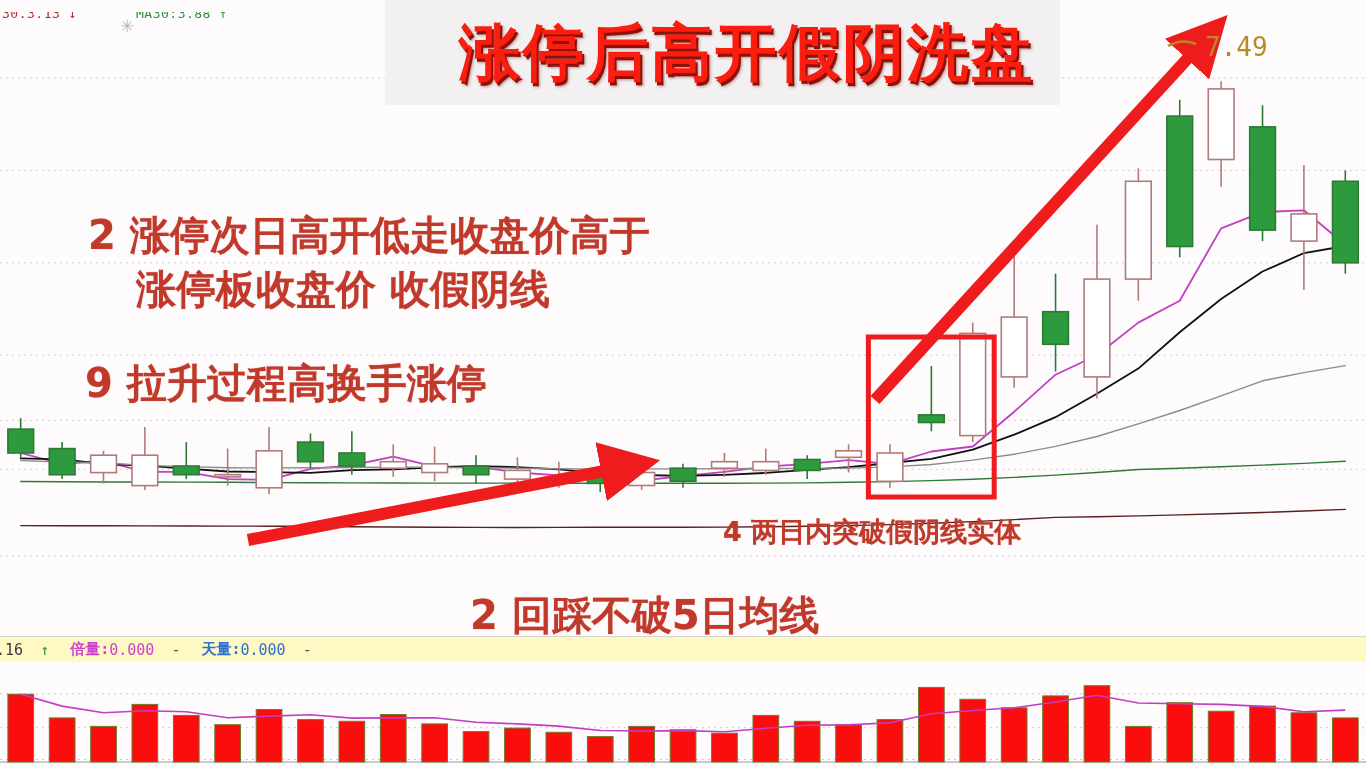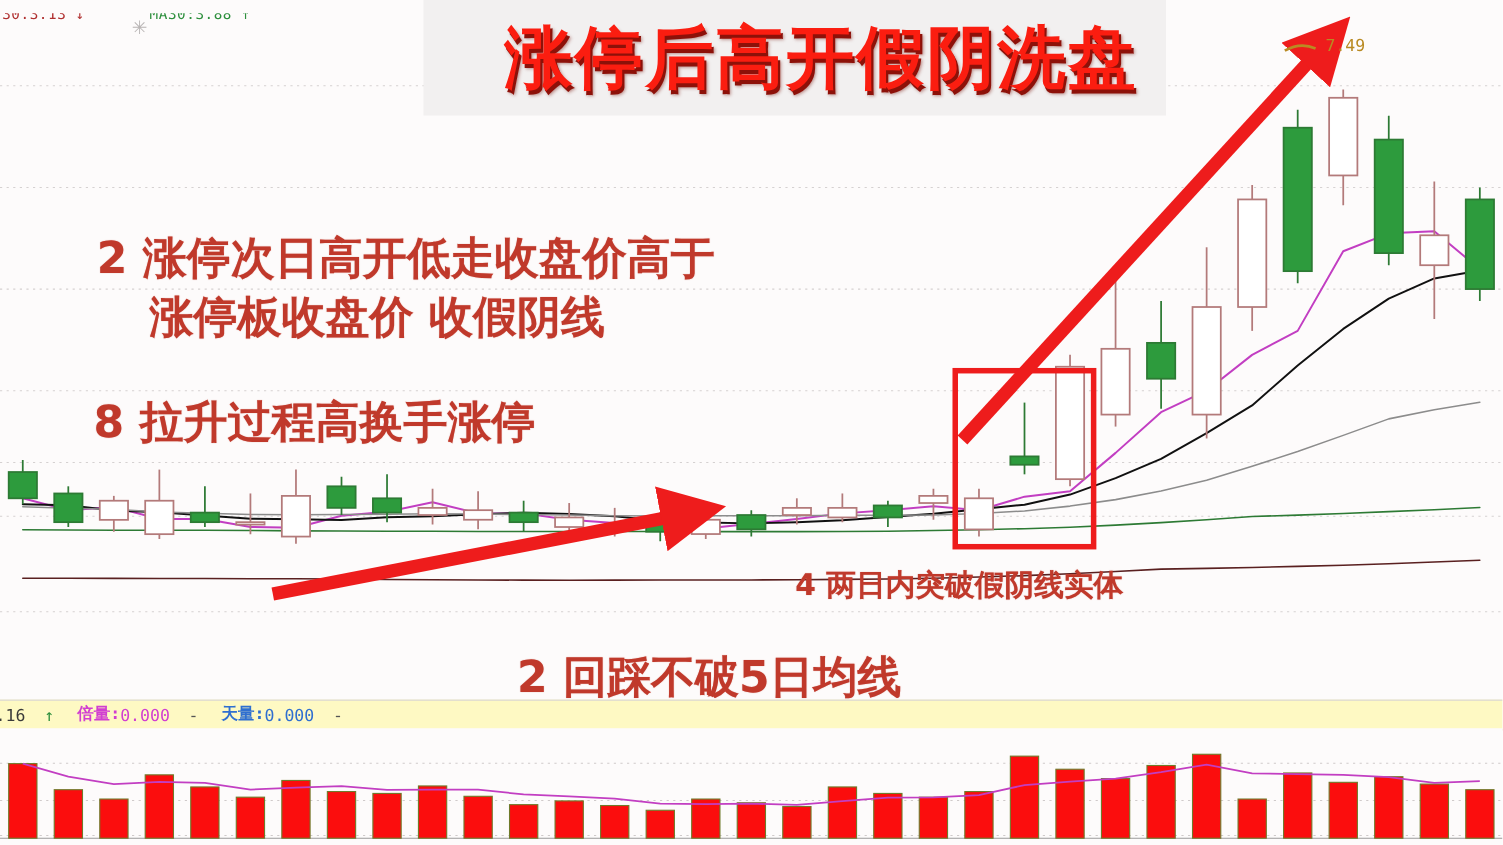--- a/index.html
+++ b/index.html
@@ -45,21 +45,21 @@
   .anno{position:absolute;color:#c0392b;font-weight:bold;white-space:nowrap;
         font-family:"DejaVu Sans","Liberation Sans",sans-serif;z-index:9;
         text-shadow:0 0 1px rgba(192,57,43,.5);}
   #anno2{left:88px;top:208px;font-size:40px;line-height:54px;}
   #anno2 .l2{display:block;margin-left:48px;}
   #anno1{left:85px;top:356px;font-size:40px;}
   #anno4{left:723px;top:514px;font-size:27px;}
   #anno3{left:470px;top:588px;font-size:40px;}
 
   
-  #price-tag{position:absolute;left:1205px;top:32px;font-size:15px;color:#b98a23;
+  #price-tag{position:absolute;left:1205px;top:32px;font-size:26px;color:#b98a23;
              font-family:"DejaVu Sans Mono","Liberation Mono",monospace;z-index:8;}
 
   
   #status-bar .row{position:absolute;left:0;top:3px;white-space:nowrap;
         font-family:"DejaVu Sans Mono","Liberation Mono",monospace;font-size:15px;}
   .st{display:inline-block;vertical-align:middle;}
   .st-num{color:#3a3a3a;margin-left:-4px;}
   .st-up{color:#2d8f3d;margin-left:8px;font-size:15px;}
   .st-k1{color:#d13fd1;font-weight:bold;margin-left:12px;}
   .st-v1{color:#d13fd1;}
@@ -245,21 +245,21 @@
   <div id="title-banner">
     <div id="title-text">涨停后高开假阴洗盘</div>
   </div>
 
   <div id="price-tag">7.49</div>
 
   <div class="anno" id="anno2">
     <span class="l1">2 涨停次日高开低走收盘价高于</span>
     <span class="l2">涨停板收盘价 收假阴线</span>
   </div>
-  <div class="anno" id="anno1">8 拉升过程高换手涨停</div>
+  <div class="anno" id="anno1">9 拉升过程高换手涨停</div>
   <div class="anno" id="anno4">4 两日内突破假阴线实体</div>
   <div class="anno" id="anno3">2 回踩不破5日均线</div>
 
   <div class="pane" id="status-bar">
     <div class="row">
       <span class="st st-num">.16</span>
       <span class="st st-up">↑</span>
       <span class="st st-k1"><span>倍量</span>:</span><span class="st st-v1">0.000</span>
       <span class="st st-dash">-</span>
       <span class="st st-k2"><span>天量</span>:</span><span class="st st-v2">0.000</span>

